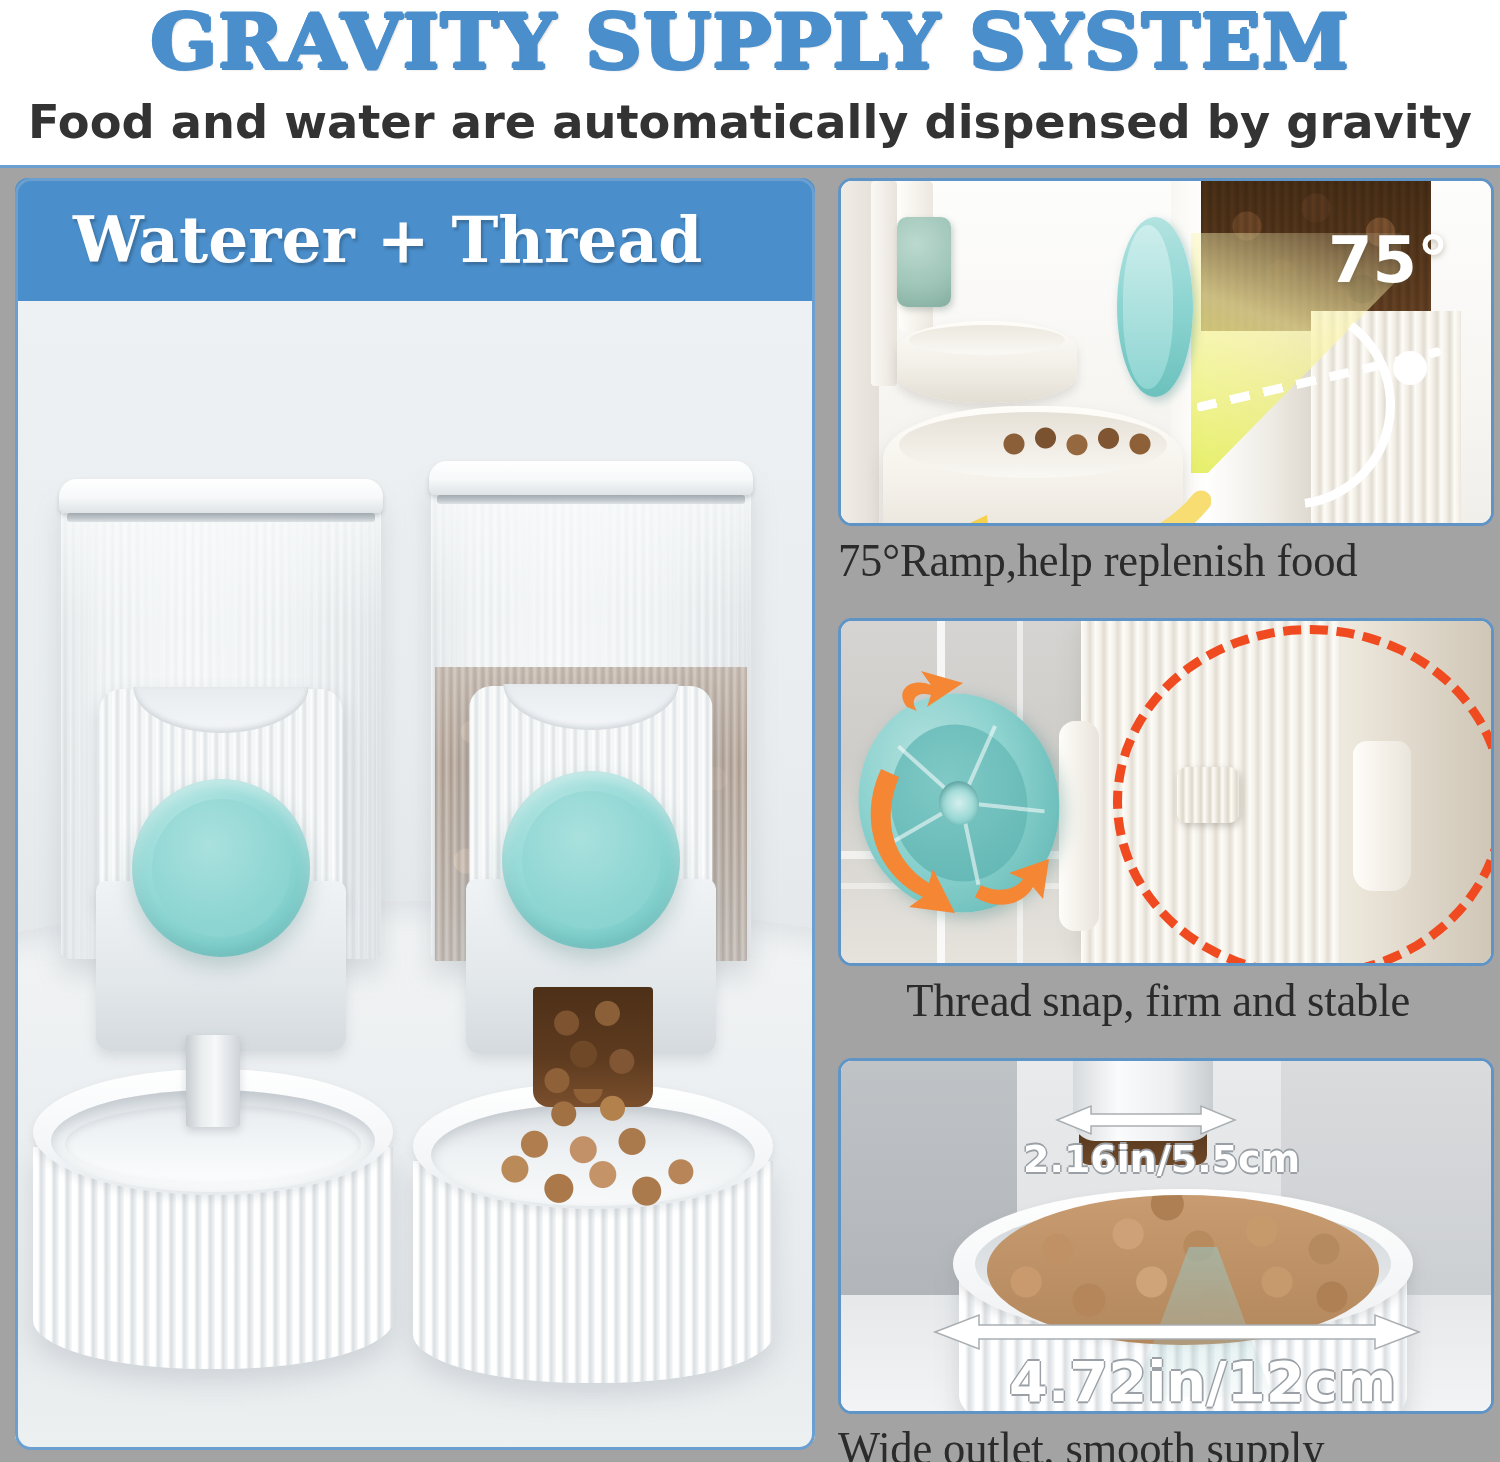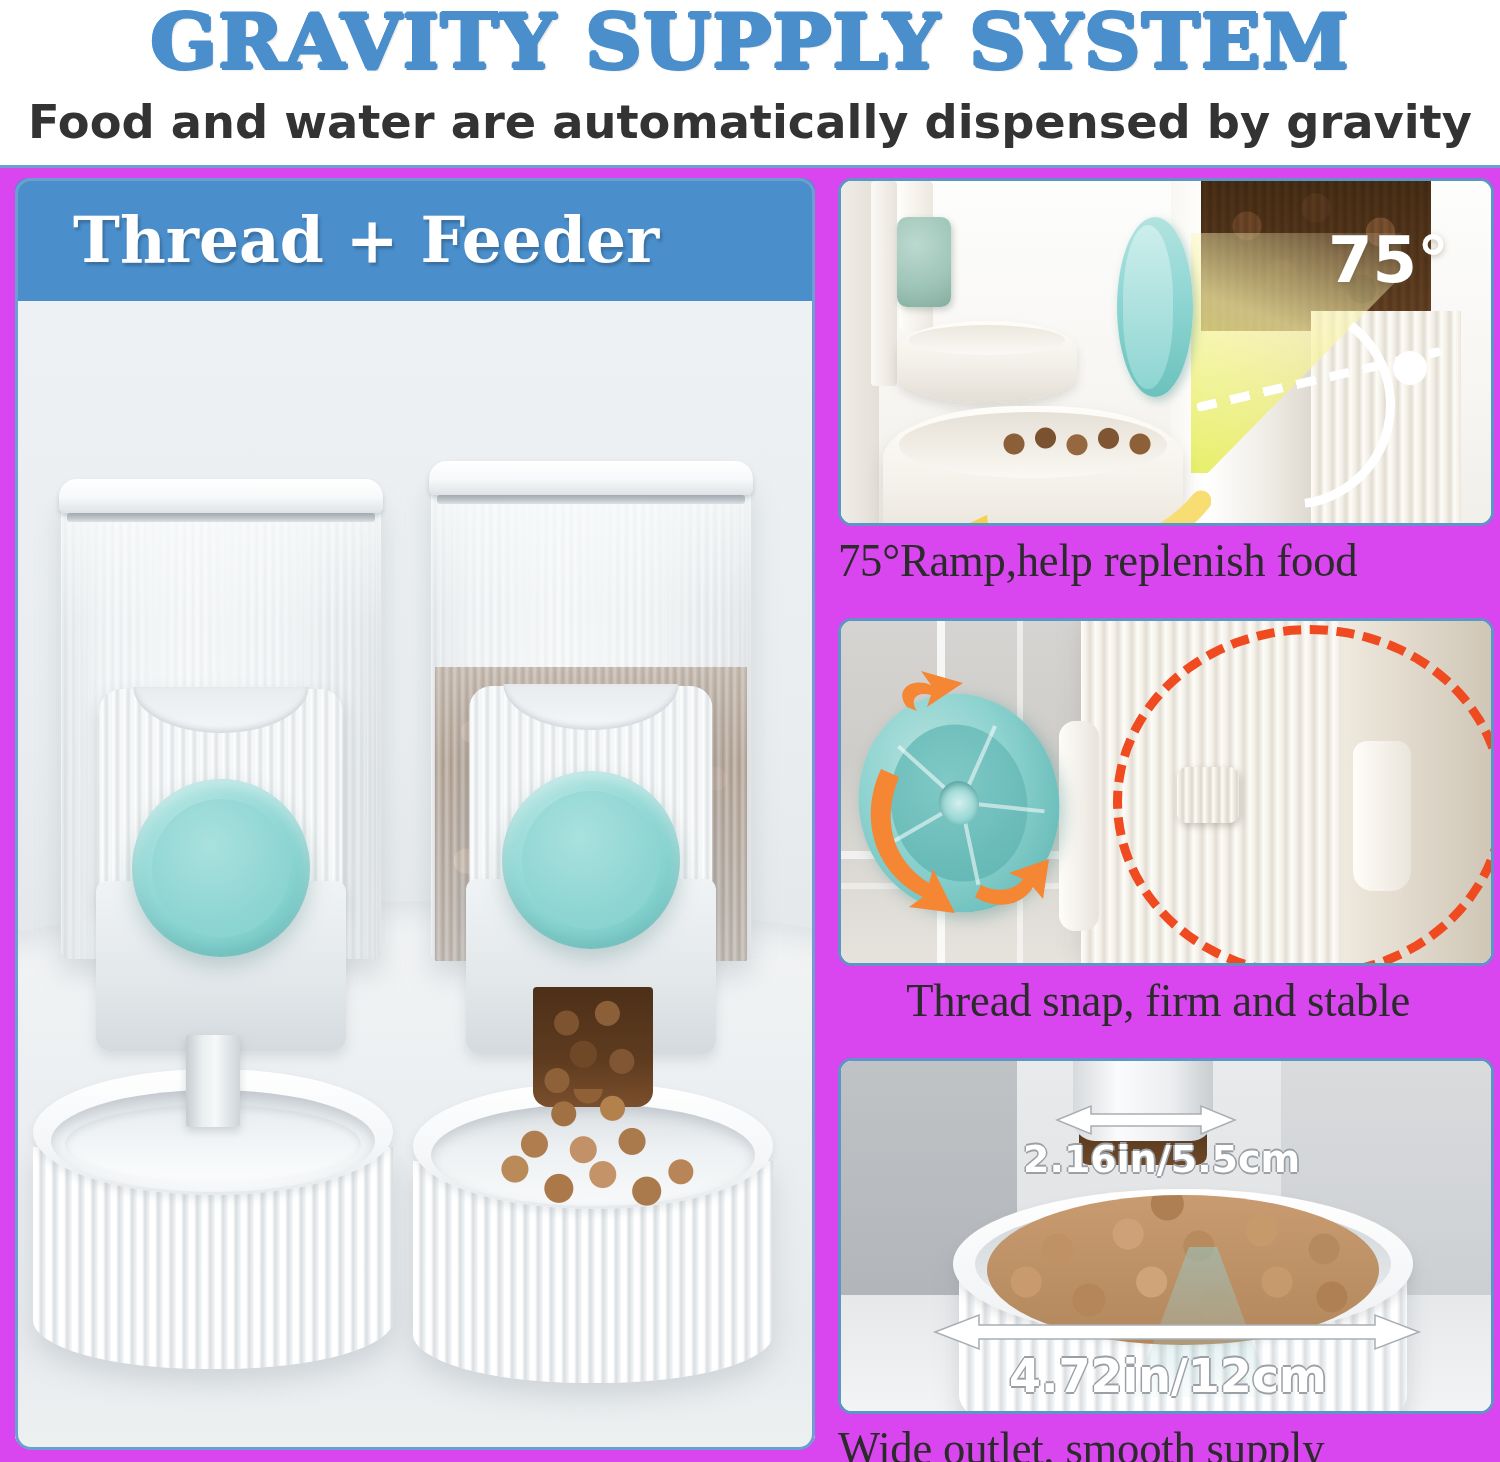--- a/index.html
+++ b/index.html
@@ -1,21 +1,21 @@
 <!DOCTYPE html>
 <html><head>
 <meta charset="utf-8">
 <style>
   html,body{margin:0;padding:0;background:#ffffff;}
   body{
     width:1500px;height:1462px;overflow:hidden;
     font-family:"Liberation Sans", sans-serif;
     -webkit-font-smoothing:antialiased;
   }
-  .page{position:relative;width:1500px;height:1462px;background:#d946ef;}
+  .page{position:relative;width:1500px;height:1462px;background:#a3a3a3;}
 
   
   .header{position:absolute;left:0;top:0;width:1500px;height:167px;background:#fff;}
   .hdr-title{
     position:absolute;left:0;top:-4px;width:1500px;height:88px;
     text-align:center;
     font-family:"DejaVu Serif", serif;
     font-weight:700;
     font-size:74px;
     line-height:92px;
@@ -402,21 +402,21 @@
 
   <div class="header">
     <div class="hdr-title">GRAVITY SUPPLY SYSTEM</div>
     <div class="hdr-sub">Food and water are automatically dispensed by gravity</div>
     <div class="hdr-rule"></div>
   </div>
 
   <div class="left-col">
 
     <div class="banner">
-      <div class="banner-text">Thread + Feeder</div>
+      <div class="banner-text">Waterer + Thread</div>
     </div>
 
     <div class="photo">
       <div class="backwall"></div>
       <div class="floor"></div>
       <div class="floor2"></div>
 
       <div class="unit" style="left:46px;top:188px;width:320px;height:470px;">
         <div class="tank">
           <div class="tank-glass"></div>
@@ -541,20 +541,20 @@
             <div class="p3-food"></div>
             <div class="p3-stream"></div>
           </div>
           <svg style="position:absolute;left:210px;top:42px;width:190px;height:34px;" viewBox="0 0 190 34">
             <path d="M6 17 L40 3 L40 11 L150 11 L150 3 L184 17 L150 31 L150 23 L40 23 L40 31 Z" fill="#ffffff" stroke="#a9aeb2" stroke-width="1.5"></path>
           </svg>
           <div class="dimlbl" style="left:182px;top:76px;font-size:38px;">2.16in/5.5cm</div>
           <svg style="position:absolute;left:86px;top:250px;width:500px;height:42px;" viewBox="0 0 500 42">
             <path d="M8 21 L52 4 L52 14 L448 14 L448 4 L492 21 L448 38 L448 28 L52 28 L52 38 Z" fill="#ffffff" stroke="#a9aeb2" stroke-width="1.5"></path>
           </svg>
-          <div class="dimlbl" style="left:168px;top:288px;font-size:46px;">4.72in/12cm</div>
+          <div class="dimlbl" style="left:168px;top:288px;font-size:56px;">4.72in/12cm</div>
         </div>
       </div>
       <div class="feat-cap" style="top:360px;">Wide outlet, smooth supply</div>
     </div>
 
   </div>
 </div>
 
 </body></html>

